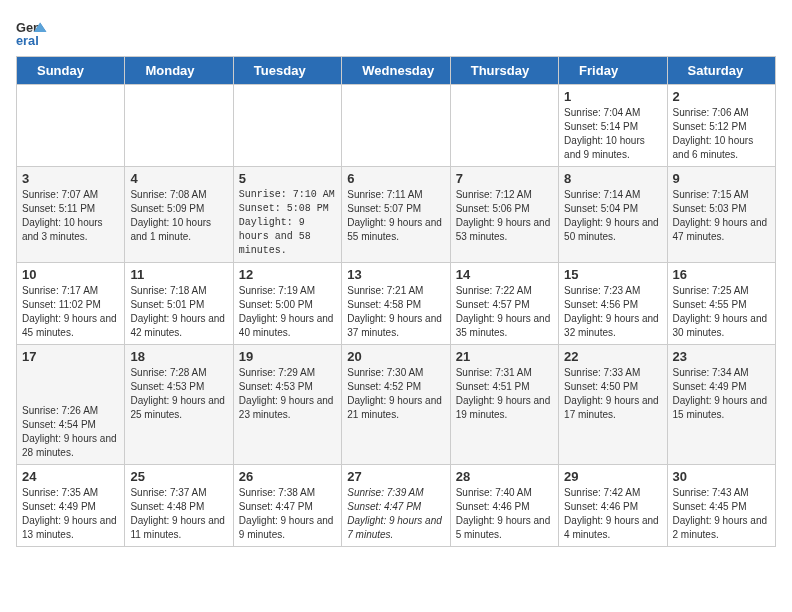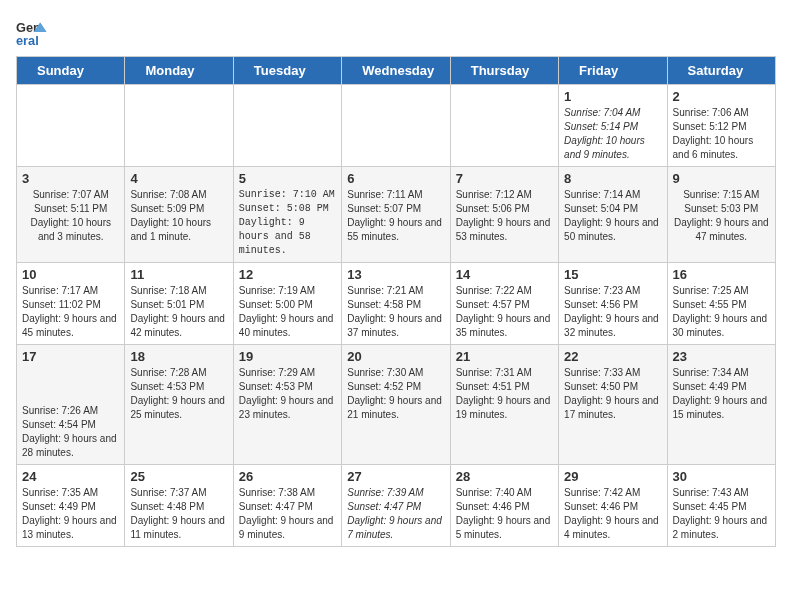--- a/index.html
+++ b/index.html
@@ -129,35 +129,35 @@
   </thead>
   <tbody id="calendar-body">
   <tr>
         <td class="empty-cell"></td>
         <td class="empty-cell"></td>
         <td class="empty-cell"></td>
         <td class="empty-cell"></td>
         <td class="empty-cell"></td>
         <td>
           <span class="day-number">1</span>
-          <div class="day-info" style="white-space: pre-line; font-style: italic;">Sunrise: 7:04 AM
+          <div class="day-info" style="white-space: pre-line;">Sunrise: 7:04 AM
 Sunset: 5:14 PM
 Daylight: 10 hours and 9 minutes.</div>
         </td>
         <td>
           <span class="day-number">2</span>
           <div class="day-info" style="white-space: pre-line;">Sunrise: 7:06 AM
 Sunset: 5:12 PM
 Daylight: 10 hours and 6 minutes.</div>
         </td>
       </tr>
       <tr>
         <td>
           <span class="day-number">3</span>
-          <div class="day-info" style="white-space: pre-line; text-align: center;">Sunrise: 7:07 AM
+          <div class="day-info" style="white-space: pre-line;">Sunrise: 7:07 AM
 Sunset: 5:11 PM
 Daylight: 10 hours and 3 minutes.</div>
         </td>
         <td>
           <span class="day-number">4</span>
           <div class="day-info" style="white-space: pre-line;">Sunrise: 7:08 AM
 Sunset: 5:09 PM
 Daylight: 10 hours and 1 minute.</div>
         </td>
         <td>
@@ -179,21 +179,21 @@
 Daylight: 9 hours and 53 minutes.</div>
         </td>
         <td>
           <span class="day-number">8</span>
           <div class="day-info" style="white-space: pre-line;">Sunrise: 7:14 AM
 Sunset: 5:04 PM
 Daylight: 9 hours and 50 minutes.</div>
         </td>
         <td>
           <span class="day-number">9</span>
-          <div class="day-info" style="white-space: pre-line; text-align: center;">Sunrise: 7:15 AM
+          <div class="day-info" style="white-space: pre-line;">Sunrise: 7:15 AM
 Sunset: 5:03 PM
 Daylight: 9 hours and 47 minutes.</div>
         </td>
       </tr>
       <tr>
         <td>
           <span class="day-number">10</span>
           <div class="day-info" style="white-space: pre-line;">Sunrise: 7:17 AM
 Sunset: 11:02 PM
 Daylight: 9 hours and 45 minutes.</div>

